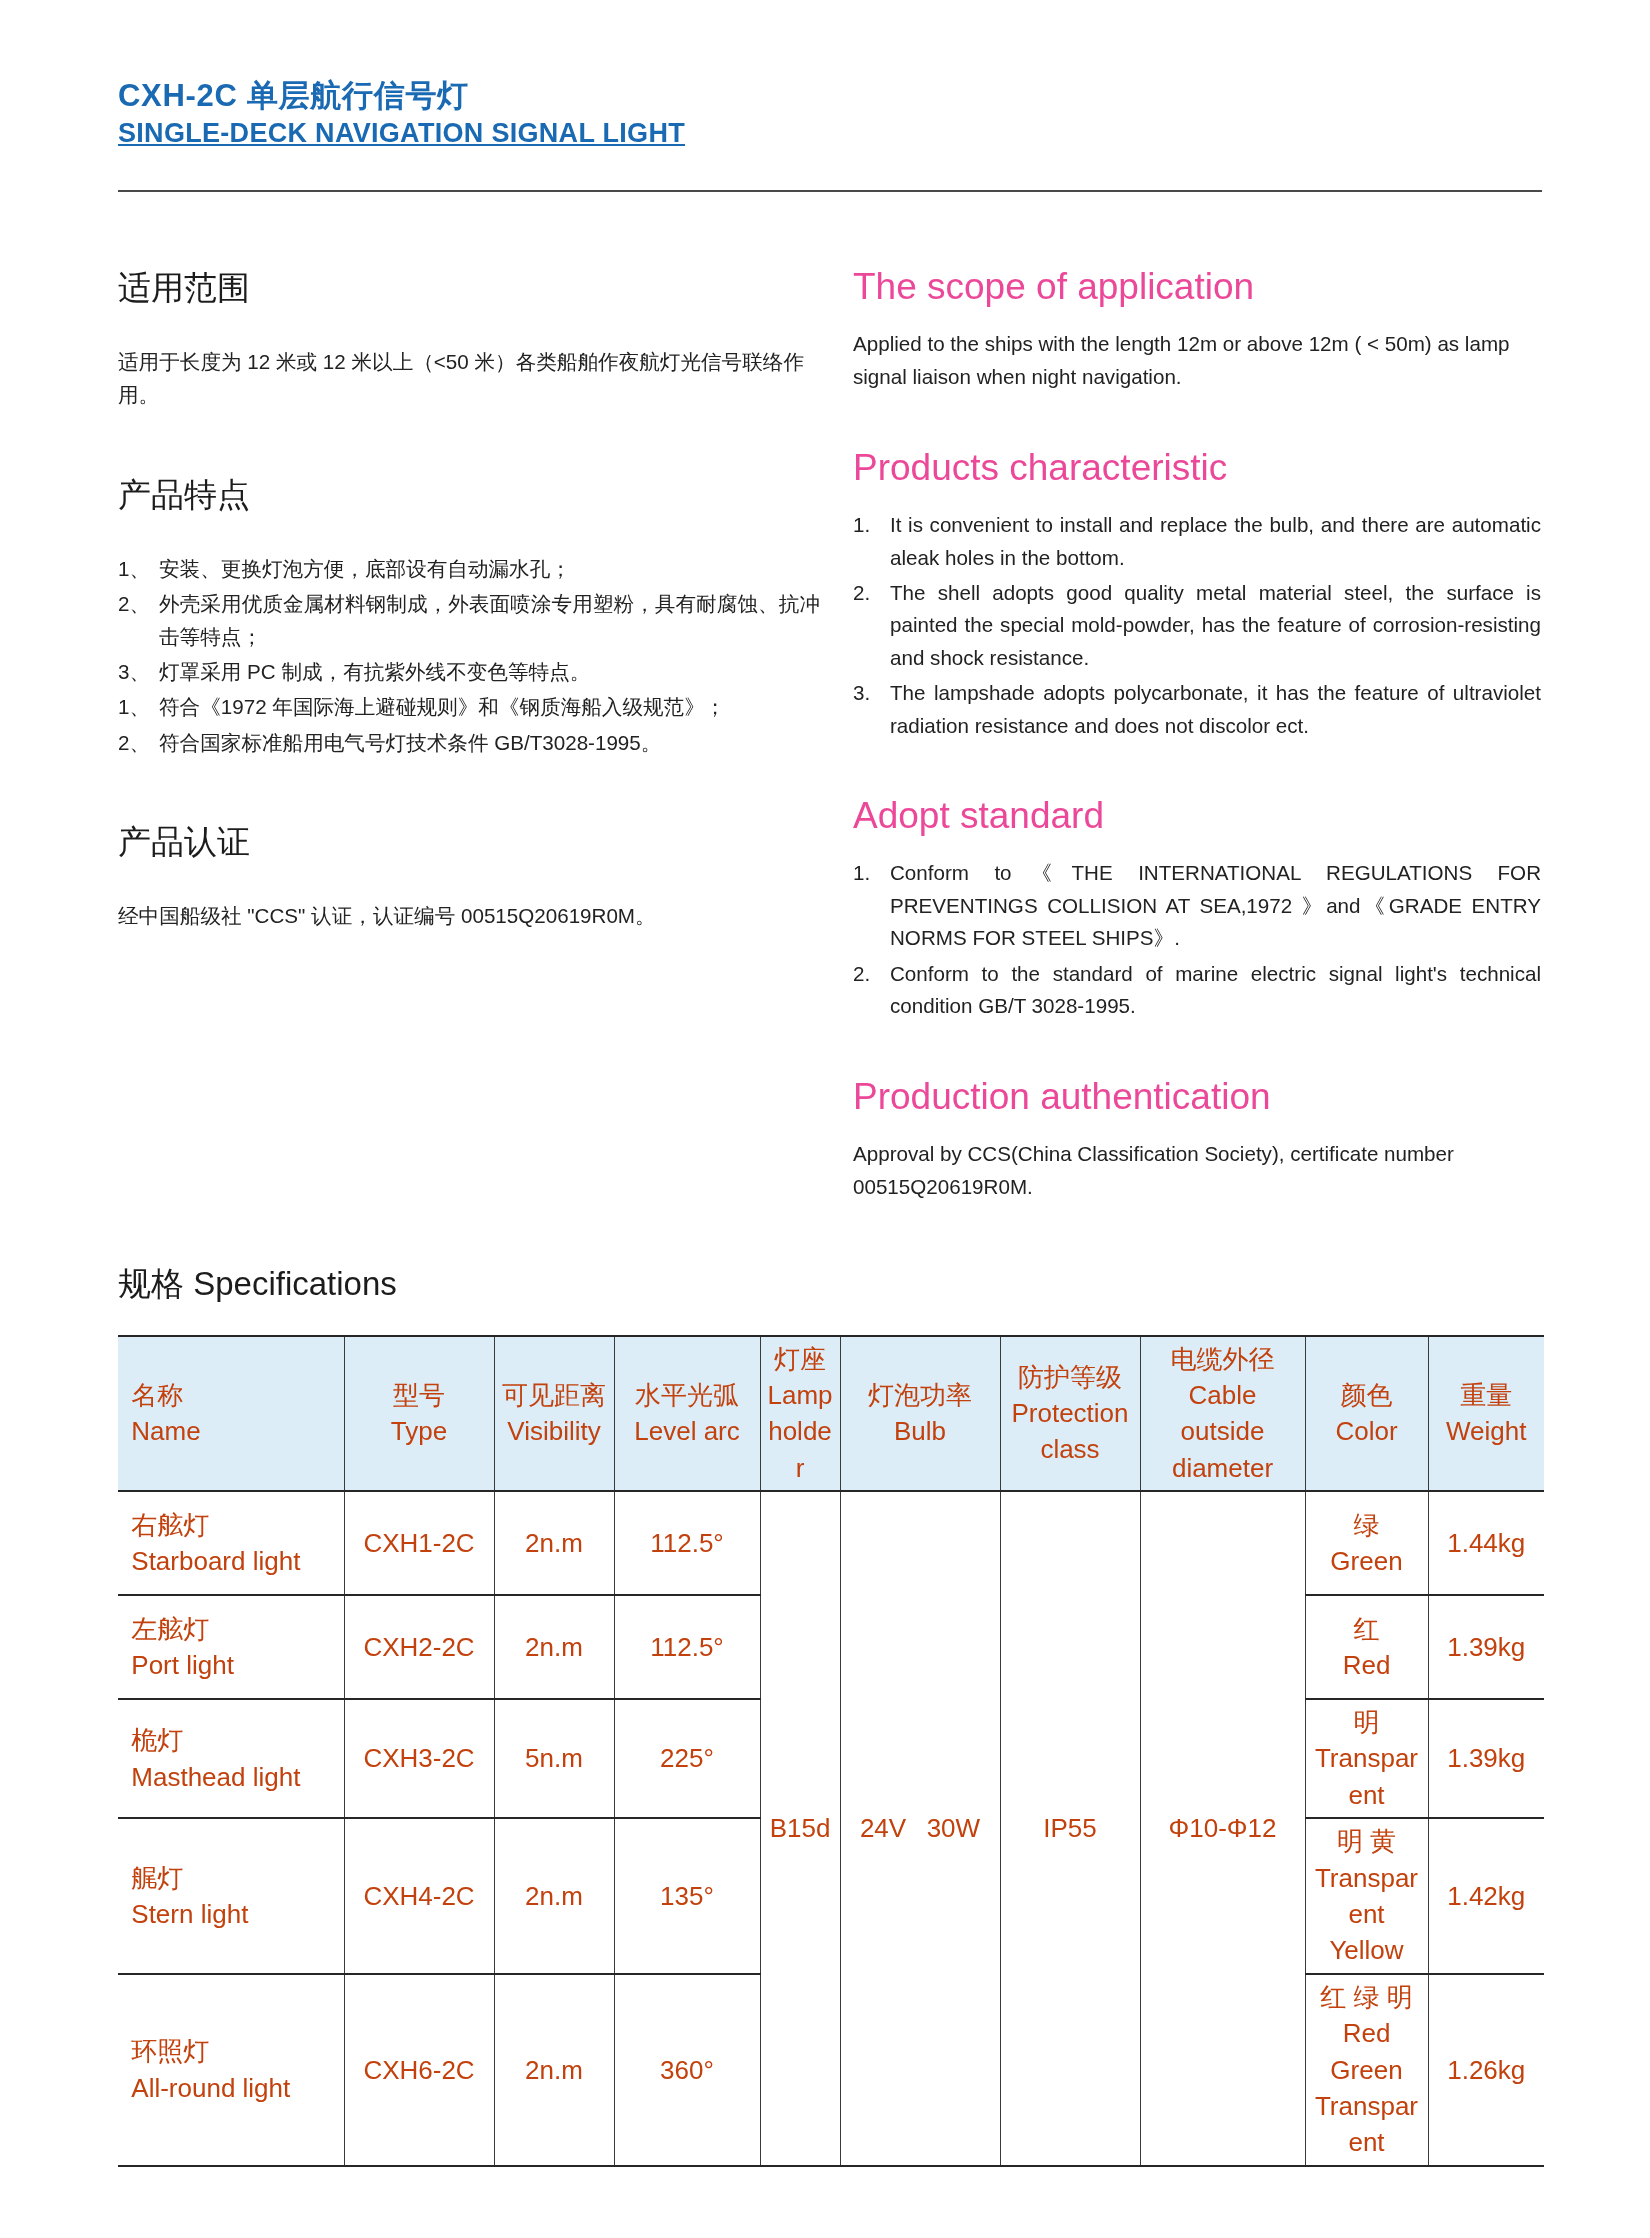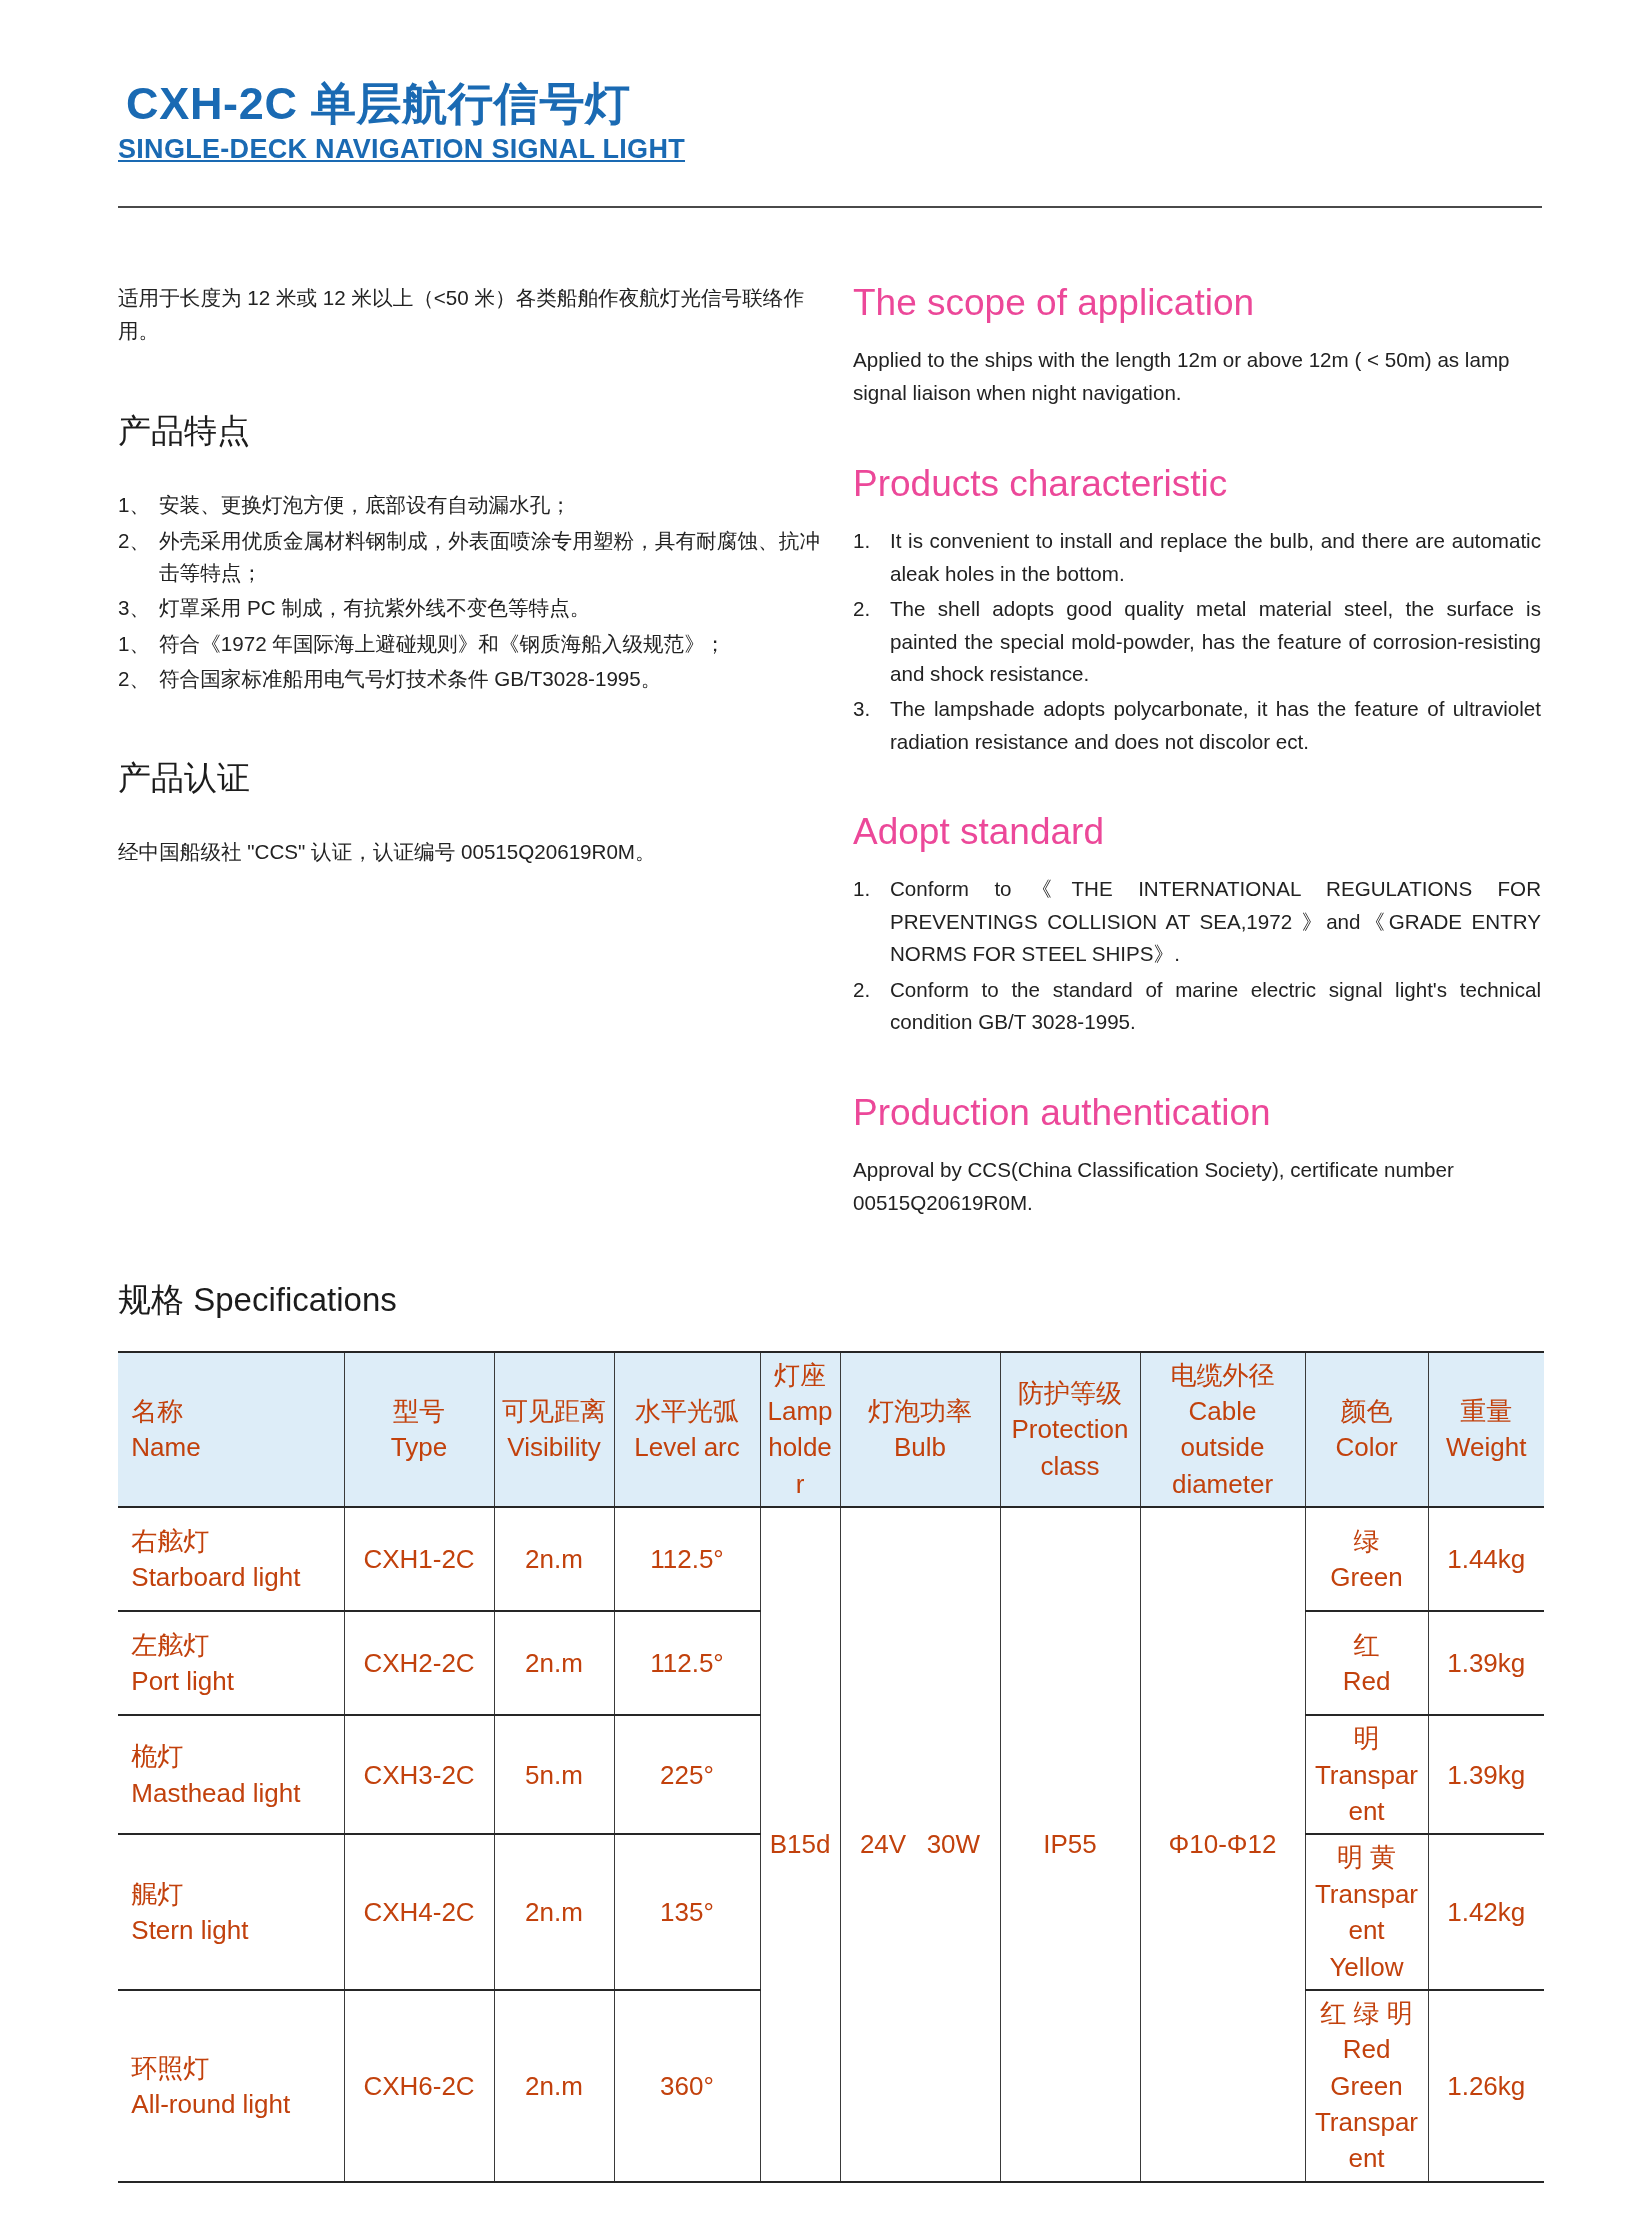--- a/index.html
+++ b/index.html
@@ -10,22 +10,22 @@
     position: relative;
     width: 1650px;
     height: 2239px;
     background: #ffffff;
     padding: 78px 108px 0 118px;
     overflow: hidden;
   }
 
   
   .doc-title {
-    margin: 0 0 4px 8px;
-    font-size: 45px;
+    margin: 0 0 4px 0;
+    font-size: 31px;
     font-weight: 700;
     line-height: 1.15;
     letter-spacing: 0.7px;
   }
   .doc-subtitle {
     margin: 0 0 41px 0;
     font-size: 27px;
     font-weight: 700;
     letter-spacing: 0.3px;
     text-decoration: underline;
@@ -128,20 +128,21 @@
 
   <header>
     <h1 class="doc-title" style="color:#1a6ab3">CXH-2C 单层航行信号灯</h1>
     <h2 class="doc-subtitle" style="color:#1a6ab3">SINGLE-DECK NAVIGATION SIGNAL LIGHT</h2>
     <div class="rule header-rule"></div>
   </header>
 
   <div class="columns">
 
     <div class="col col-zh">
+      <h3 class="section-heading-zh first">适用范围</h3>
       <p class="body-text">适用于长度为 12 米或 12 米以上（&lt;50 米）各类船舶作夜航灯光信号联络作用。</p>
 
       <h3 class="section-heading-zh">产品特点</h3>
       <div class="li">
         <span class="marker">1、</span>
         <span class="itext">安装、更换灯泡方便，底部设有自动漏水孔；</span>
       </div>
       <div class="li">
         <span class="marker">2、</span>
         <span class="itext">外壳采用优质金属材料钢制成，外表面喷涂专用塑粉，具有耐腐蚀、抗冲击等特点；</span>

